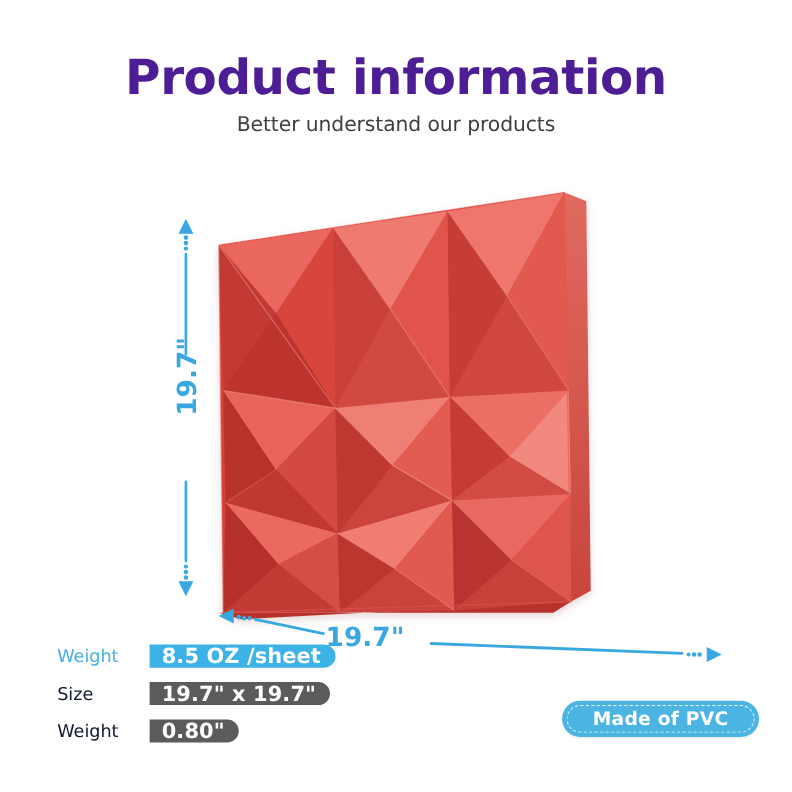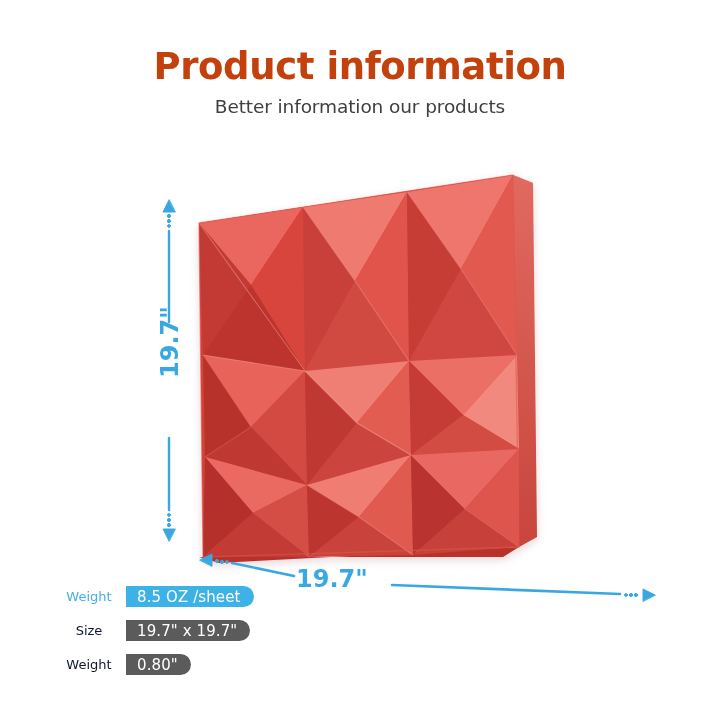--- a/index.html
+++ b/index.html
@@ -23,23 +23,23 @@
 
   
   .header {
     position: absolute;
     top: 48px;
     left: 0;
     width: 720px;
     text-align: center;
   }
   .title {
-    font-size: 37px;
-    font-weight: bold;
-    color: #c2410c;
+    font-size: 44px;
+    font-weight: bold;
+    color: #4c1d95;
     letter-spacing: -0.4px;
     line-height: 1.05;
     margin: 0;
     font-family: "DejaVu Sans", sans-serif;
   }
   .subtitle {
     font-size: 18.5px;
     color: #3f3f3f;
     margin: 9px 0 0 0;
     font-family: "DejaVu Sans", sans-serif;
@@ -102,37 +102,38 @@
     width: 300px;
   }
   .spec-row {
     display: flex;
     align-items: center;
     height: 29px;
     margin-bottom: 5px;
   }
   .spec-label {
     width: 74px;
-    text-align: center;
-    font-size: 13px;
+    text-align: left;
+    padding-right: 10px;
+    font-size: 16px;
     font-family: "DejaVu Sans", sans-serif;
     white-space: nowrap;
   }
   .spec-label.accent { color: #45aee2; }
   .spec-label.dark   { color: #0f172a; }
 
   .spec-pill {
     display: inline-flex;
     align-items: center;
     height: 21px;
     padding: 0 13px 0 11px;
     border-radius: 0 11px 11px 0;
     color: #ffffff;
-    font-size: 15px;
-    font-weight: normal;
+    font-size: 19px;
+    font-weight: bold;
     font-family: "DejaVu Sans", sans-serif;
     white-space: nowrap;
     letter-spacing: 0.1px;
   }
   .spec-pill.blue { background: #3cb2e6; }
   .spec-pill.gray { background: #5b5b5b; }
 
   
   .pvc-badge {
     position: absolute;
@@ -168,21 +169,21 @@
     letter-spacing: 0.2px;
   }
 </style>
 </head>
 <body>
 
 <div class="stage">
 
   <div class="header">
     <div class="title">Product information</div>
-    <div class="subtitle">Better information our products</div>
+    <div class="subtitle">Better understand our products</div>
   </div>
 
   <div class="panel-wrap">
     <svg class="panel-svg" viewBox="0 0 360 410" xmlns="http://www.w3.org/2000/svg">
       <defs>
         <linearGradient id="edgeTop" x1="0" y1="0" x2="1" y2="0">
           <stop offset="0%" stop-color="#e8635a"></stop>
           <stop offset="100%" stop-color="#f08a80"></stop>
         </linearGradient>
         <linearGradient id="edgeRight" x1="0" y1="0" x2="0" y2="1">
@@ -299,14 +300,17 @@
       <div class="spec-pill gray">19.7" x 19.7"</div>
     </div>
 
     <div class="spec-row">
       <div class="spec-label dark">Weight</div>
       <div class="spec-pill gray">0.80"</div>
     </div>
 
   </div>
 
+  <div class="pvc-badge">
+    <span class="pvc-text">Made of PVC</span>
+  </div>
 
 </div>
 
 </body></html>

